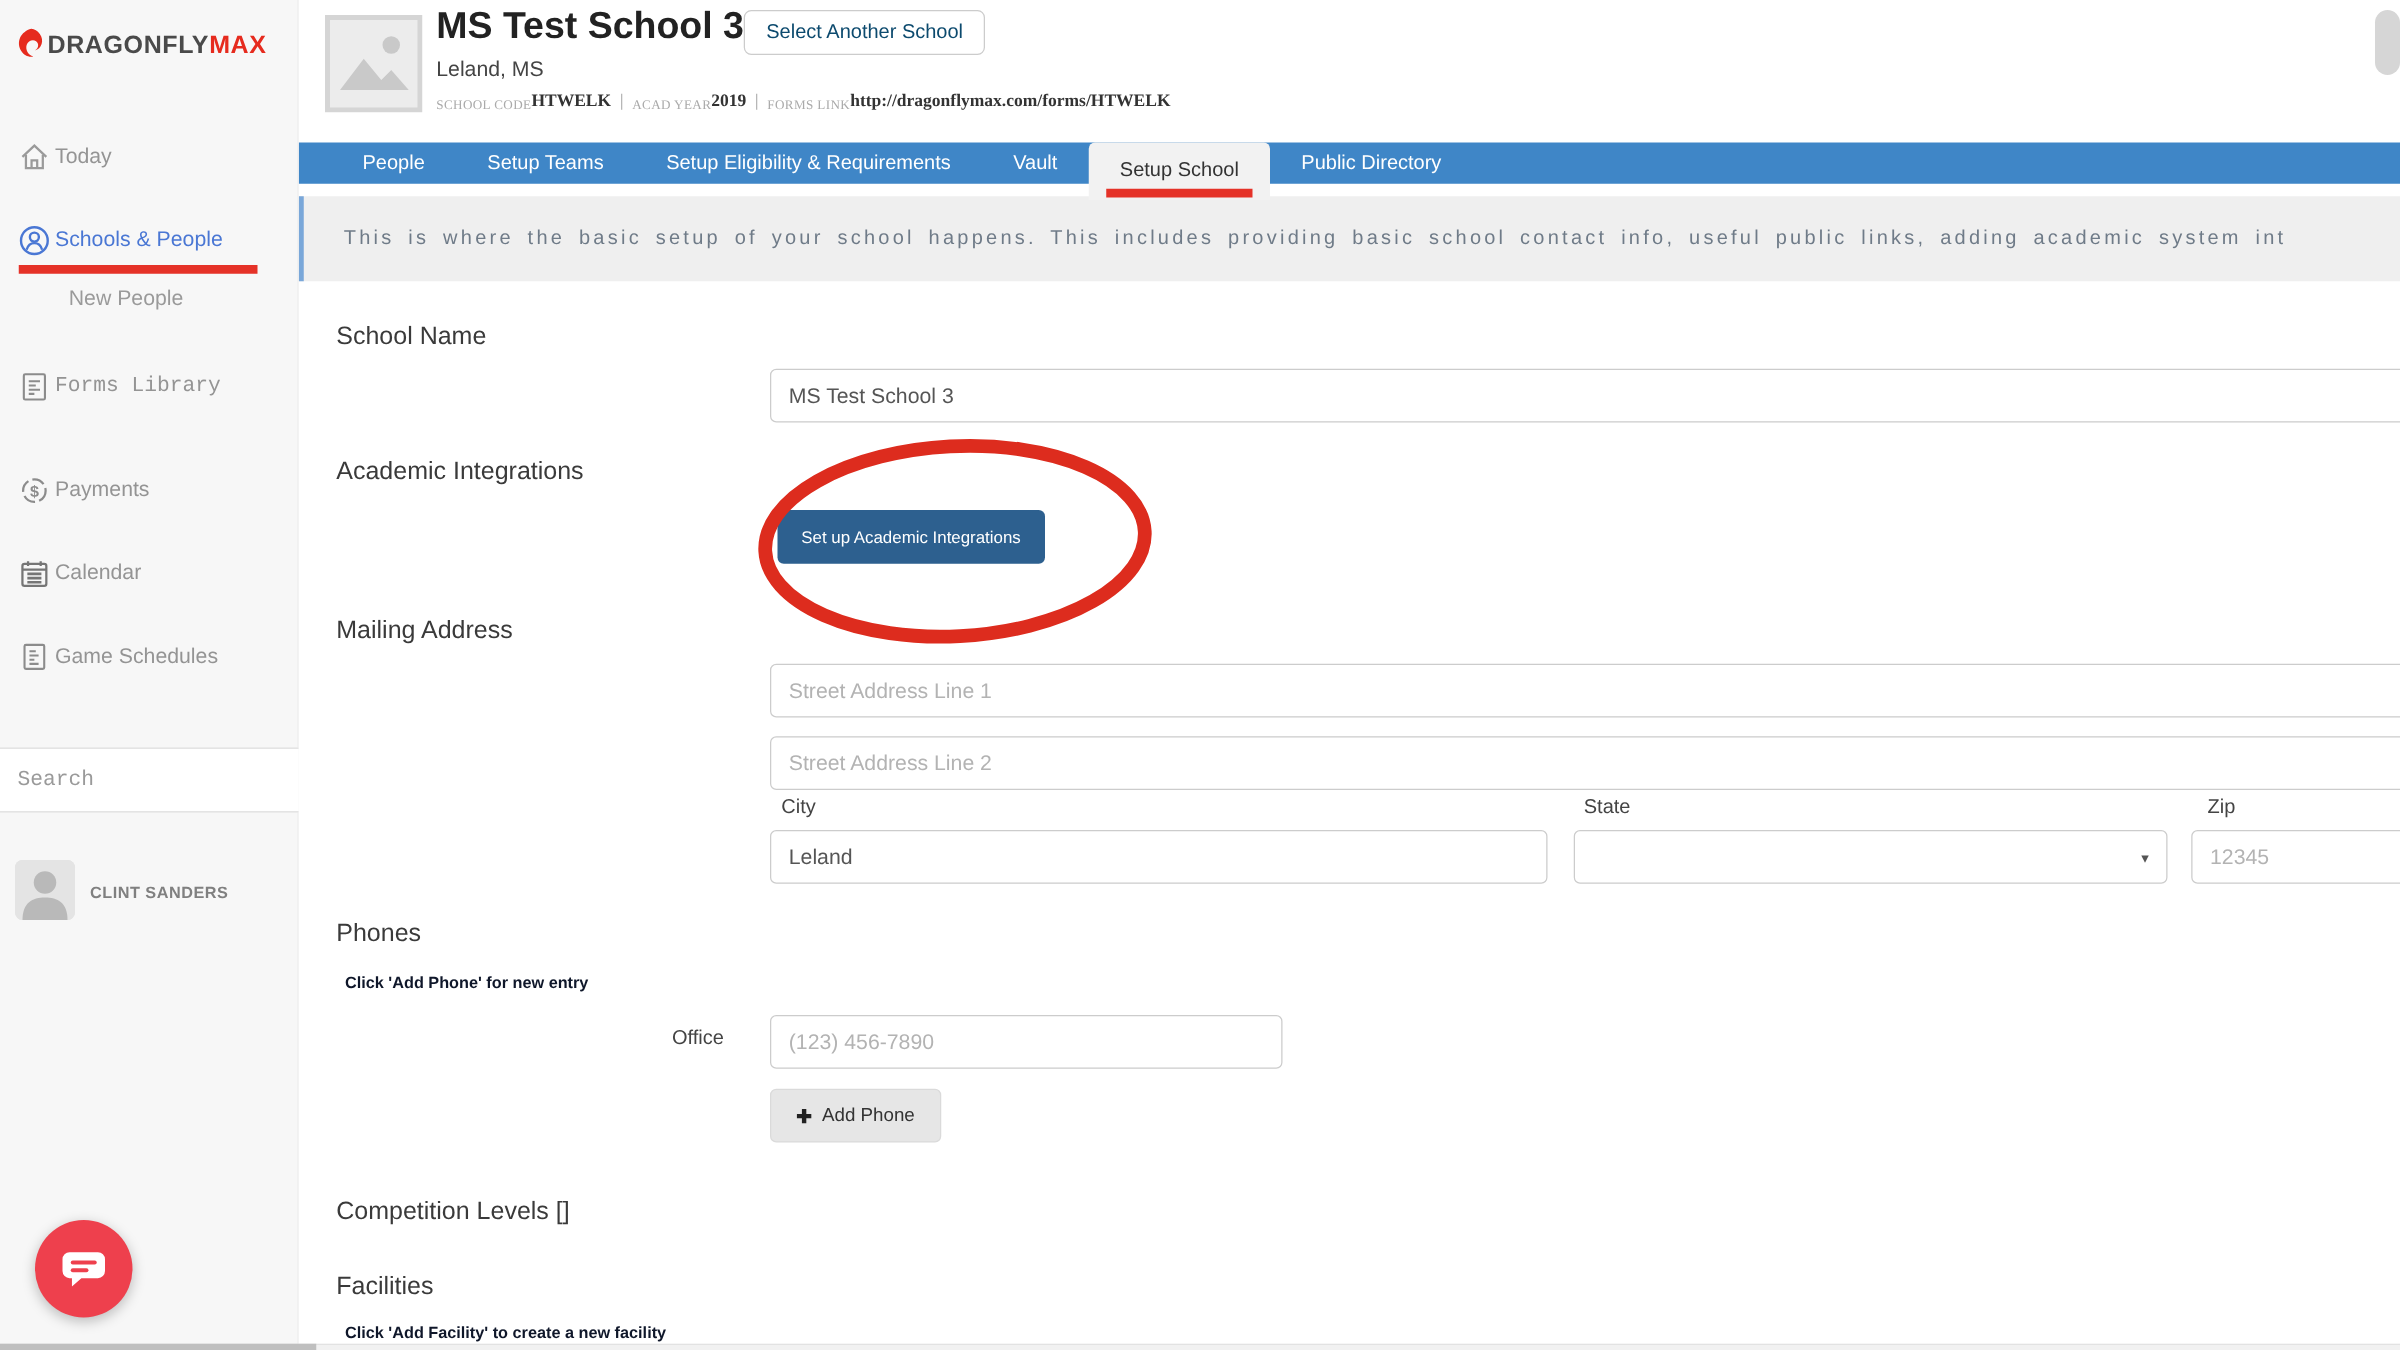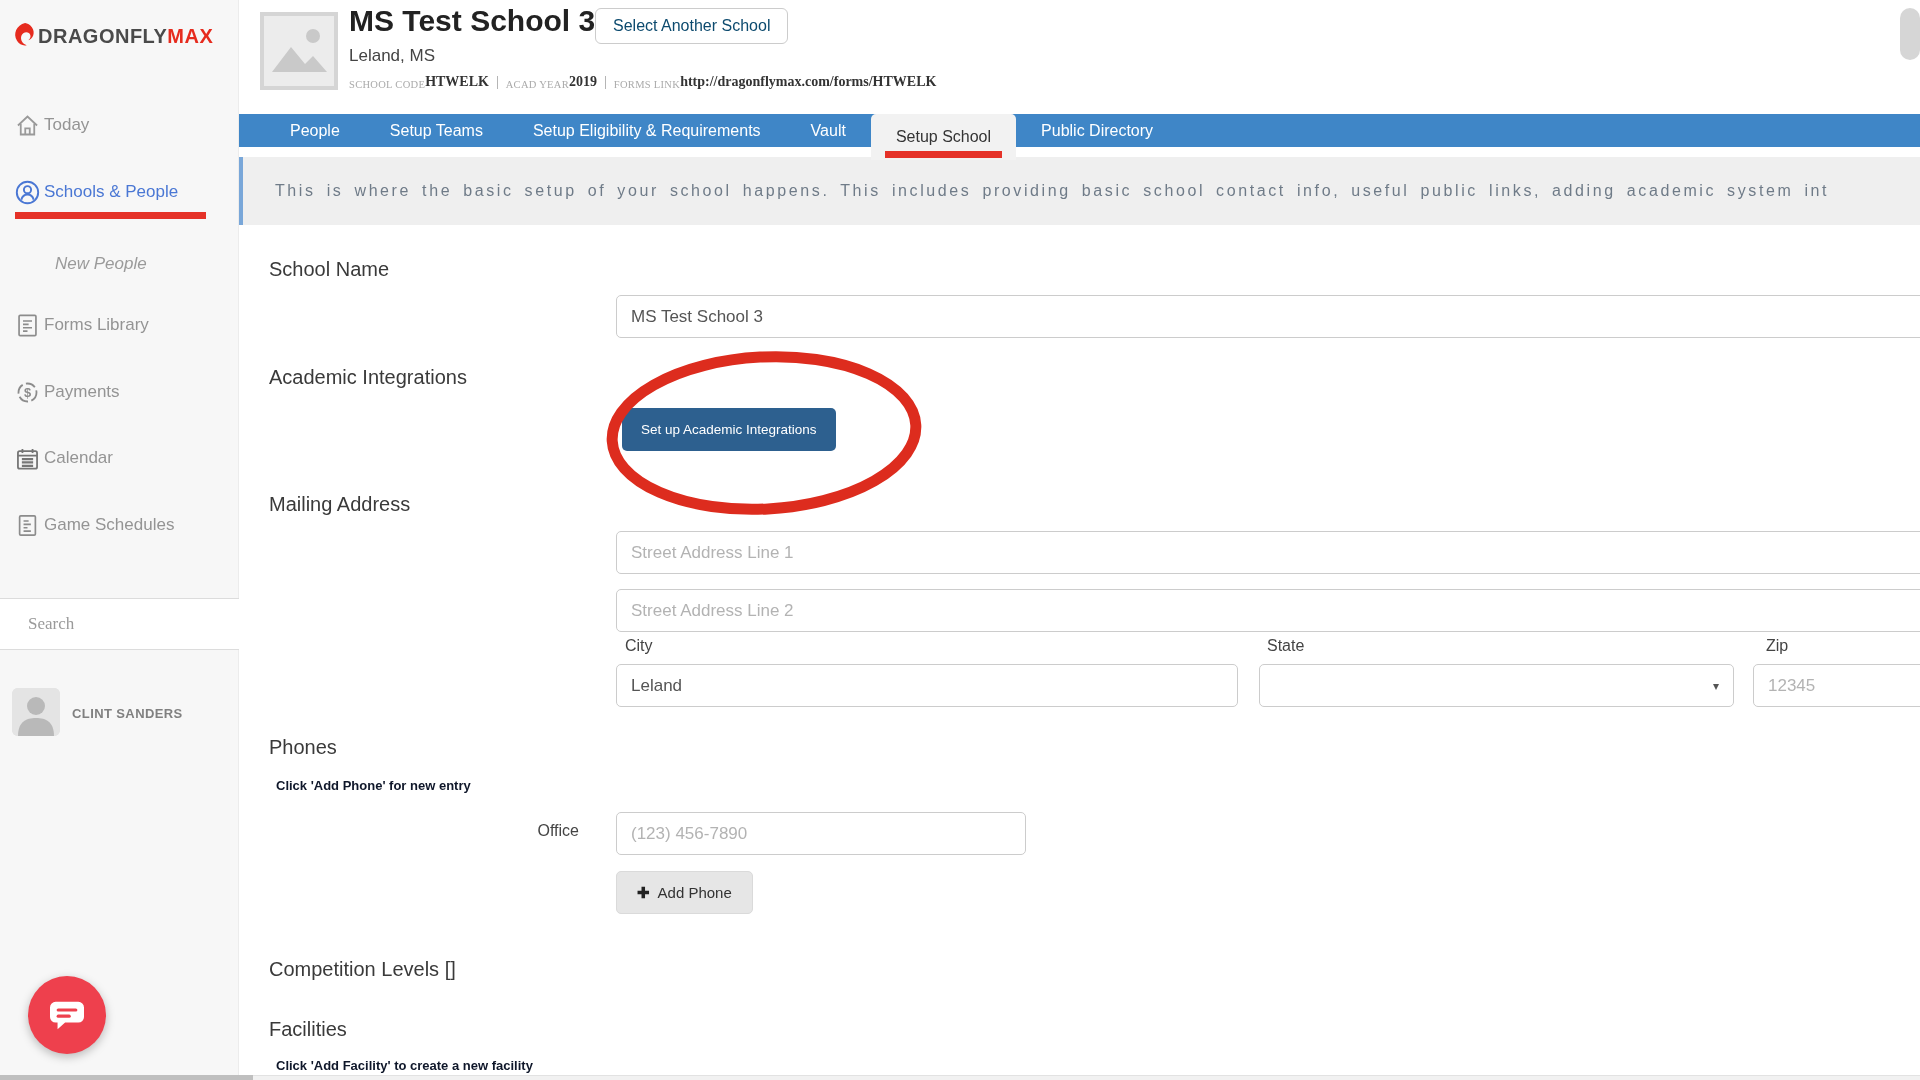--- a/index.html
+++ b/index.html
@@ -15,21 +15,21 @@
   .logo-b { font-size:20px; font-weight:bold; color:#e62b1e; letter-spacing:.5px; }
   .nav-item { position:absolute; left:14px; display:flex; align-items:center; gap:3px;
     color:#949494; font-size:17px; cursor:pointer; height:30px; }
   .nav-item .nav-icon { width:27px; height:27px; display:inline-flex; }
   .nav-item.active { color:#4a77d4; }
   .nav-underline { position:absolute; left:15px; top:212px; width:191px; height:7px; background:#e53228; }
   .nav-sub { position:absolute; left:55px; color:#9a9a9a; font-size:17px; cursor:pointer; }
   .search-band { position:absolute; left:0; top:598px; width:239px; height:52px;
     background:#fff; border-top:1px solid #dcdcdc; border-bottom:1px solid #dcdcdc; }
   .search-band input { width:100%; height:100%; border:none; outline:none; background:transparent;
-    font-family:Liberation Serif, serif; font-size:17px; color:#555; padding:0 28px; }
+    font-family:Liberation Mono, monospace; font-size:17px; color:#555; padding:0 14px; }
   .search-band input::placeholder { color:#9a9a9a; }
   .avatar { position:absolute; left:12px; top:688px; width:48px; height:48px;
     background:#e4e4e4; border-radius:6px; overflow:hidden; }
   .user-name { position:absolute; left:72px; top:706px; font-size:13px; font-weight:bold;
     color:#808080; letter-spacing:.4px; }
   .chat-btn { position:absolute; left:28px; top:976px; width:78px; height:78px; border-radius:50%;
     background:#ee404d; box-shadow:0 3px 10px rgba(0,0,0,.25); display:flex;
     align-items:center; justify-content:center; cursor:pointer; }
 
   
@@ -121,23 +121,23 @@
         <svg width="27" height="27" viewBox="0 0 24 24" fill="none" stroke="#4a77d4" stroke-width="1.7">
           <circle cx="12" cy="12" r="9.5"></circle>
             <circle cx="12" cy="9.5" r="3.2"></circle>
           <path d="M6.5 18.5 C7.5 14.8 10 13.8 12 13.8 C14 13.8 16.5 14.8 17.5 18.5"></path>
         </svg>
       </span>
       <span class="nav-label">Schools &amp; People</span>
     </div>
     <div class="nav-underline"></div>
 
-    <div class="nav-sub" style="top:254px;font-style:italic;">New People</div>
-
-    <div class="nav-item" style="top:310px;">
+    <div class="nav-sub" style="top:229px;">New People</div>
+
+    <div class="nav-item" style="top:294px;font-family:Liberation Mono, monospace;">
       <span class="nav-icon">
         <svg width="27" height="27" viewBox="0 0 24 24" fill="none" stroke="#8c8c8c" stroke-width="1.5">
           <rect x="4.5" y="3" width="15" height="18" rx="1"></rect>
           <path d="M8 8 H16 M8 11 H13 M8 14 H16 M8 17 H12"></path>
         </svg>
       </span>
       <span class="nav-label">Forms Library</span>
     </div>
 
     <div class="nav-item" style="top:377px;">

